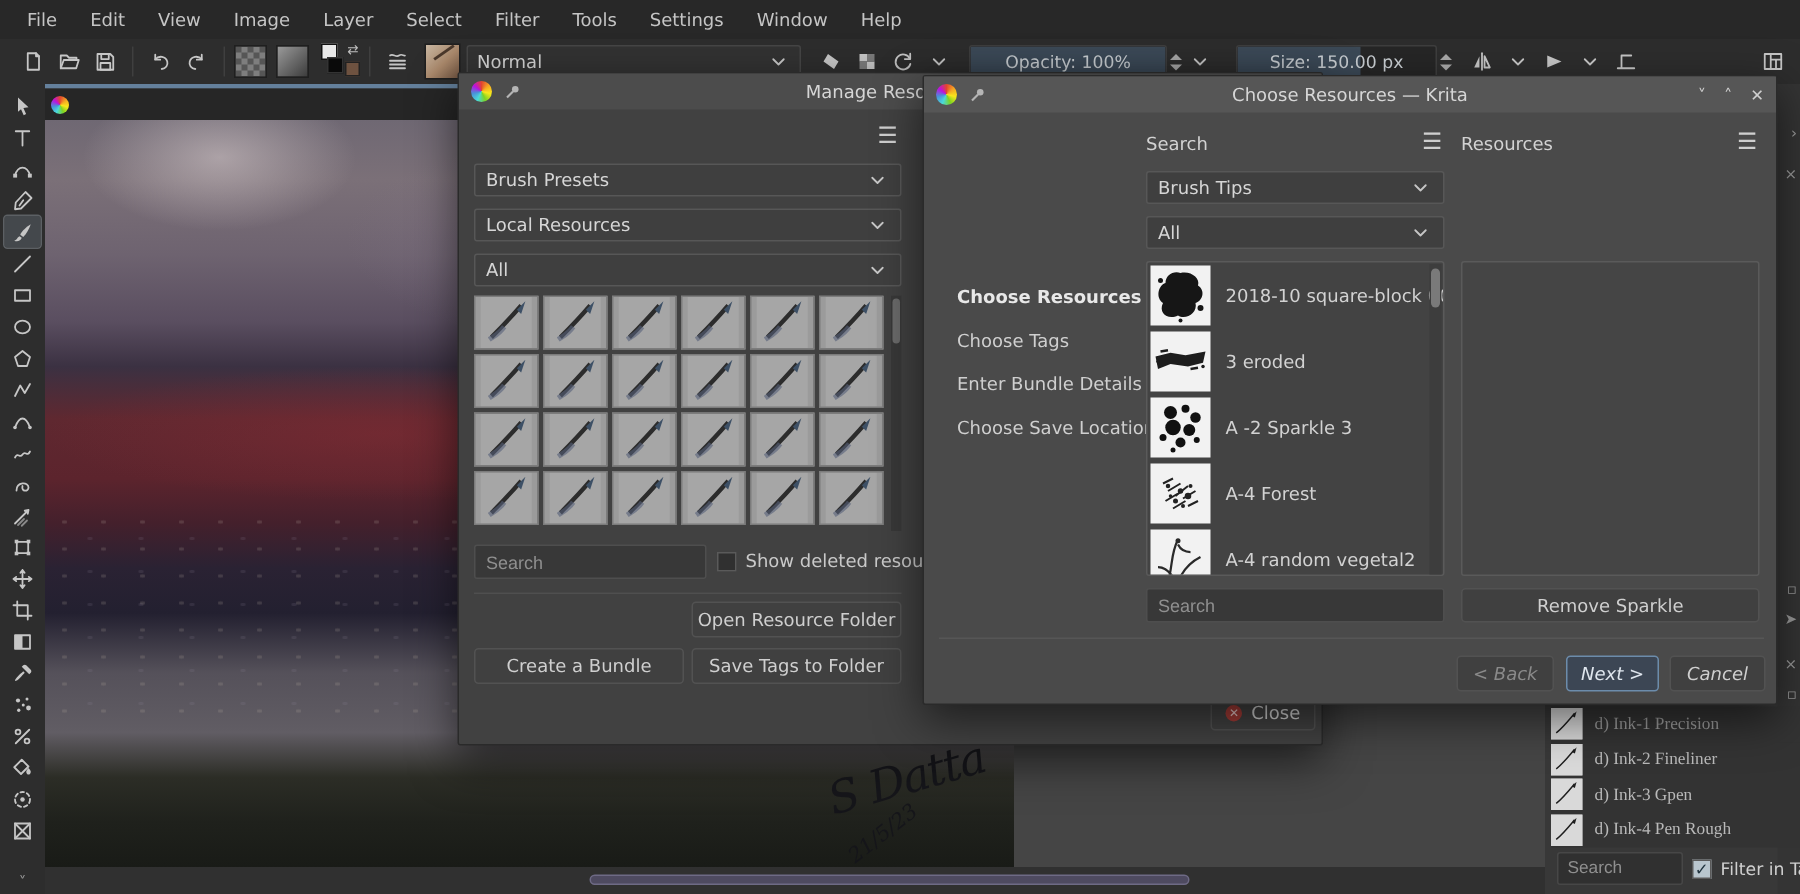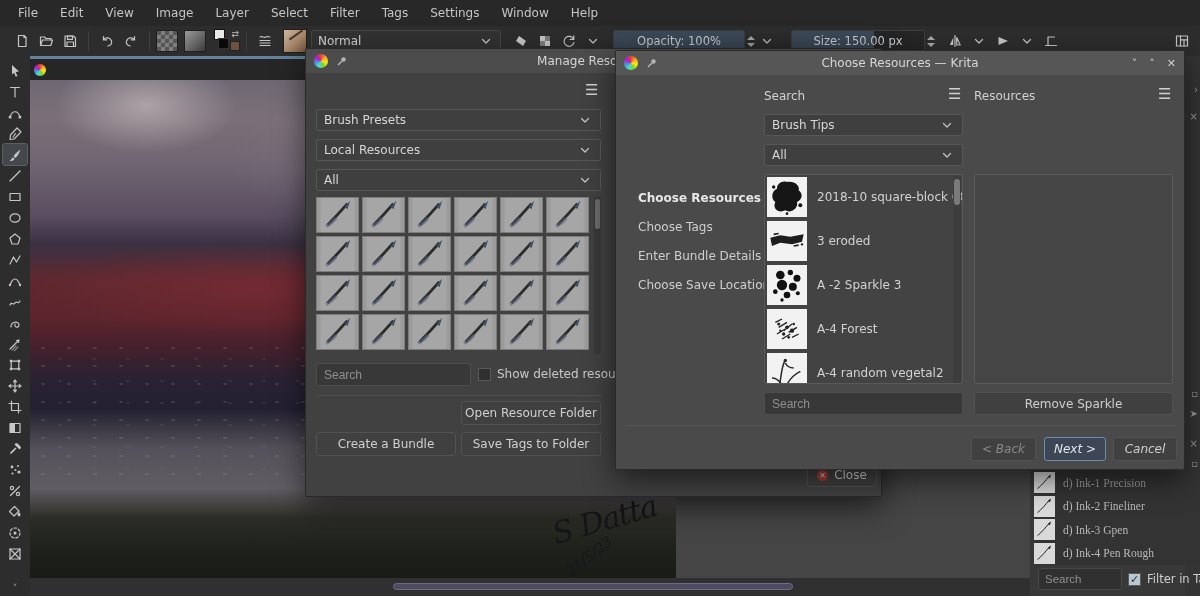--- a/index.html
+++ b/index.html
@@ -25,21 +25,21 @@
   .fgbg .bg { position:absolute; left:4px; top:9px; width:11px; height:11px; background:#0a0a0a; border:1px solid #333; }
   .fgbg .alt { position:absolute; right:0; bottom:2px; width:10px; height:10px; background:#6e5240; border:1px solid #222; }
   .fgbg .swap { position:absolute; right:1px; top:0; font-size:9px; color:#bdbdbd; }
   .brushthumb { width:24px; height:24px; border:1px solid #1f1f1f;
     background:linear-gradient(135deg,#c9b7a2 0%,#a8876a 55%,#6f5340 100%); position:relative; }
   .brushthumb::after { content:""; position:absolute; left:4px; top:4px; width:16px; height:2px;
     background:#4a382b; transform:rotate(-35deg); }
   .dd { height:22px; background:#323232; border:1px solid #454545; border-radius:2px;
     display:flex; align-items:center; padding:0 6px; color:#d2d2d2; }
   .dd .chev { margin-left:auto; }
-  #blend-select { width:190px; margin-left:4px; }
+  #blend-select { width:223px; margin-left:4px; }
   .sliderbox { position:relative; height:22px; background:#262626; border:1px solid #3e3e3e; border-radius:2px; overflow:hidden; }
   .sliderbox .fill { position:absolute; left:0; top:0; bottom:0; background:#3c4a58; }
   .sliderbox .lab { position:relative; z-index:1; width:100%; text-align:center; line-height:20px; color:#ccd1d5; font-size:11.5px;}
   .spins { display:flex; flex-direction:column; justify-content:center; gap:3px; margin-left:2px; }
   .spins i { width:0; height:0; border-left:4px solid transparent; border-right:4px solid transparent; }
   .spins .up { border-bottom:4px solid #a9a9a9; }
   .spins .dn { border-top:4px solid #a9a9a9; }
 
   
   #toolbox { position:absolute; left:0; top:56px; width:30px; height:540px; background:#2d2d2d;
@@ -164,21 +164,21 @@
 <body>
 
 <div id="menubar">
     <span class="menu-item">File</span>
     <span class="menu-item">Edit</span>
     <span class="menu-item">View</span>
     <span class="menu-item">Image</span>
     <span class="menu-item">Layer</span>
     <span class="menu-item">Select</span>
     <span class="menu-item">Filter</span>
-    <span class="menu-item">Tags</span>
+    <span class="menu-item">Tools</span>
     <span class="menu-item">Settings</span>
     <span class="menu-item">Window</span>
     <span class="menu-item">Help</span>
   </div>
 
 <div id="toolbar">
   <span style="width:10px"></span>
   <span class="tbtn">
       <svg width="16" height="16" viewBox="0 0 16 16" fill="none" stroke="#c6c6c6" stroke-width="1.2" stroke-linecap="round" stroke-linejoin="round">
         <path d="M4.5 2.5 H10 L12 4.5 V13.5 H4.5 Z"></path>

